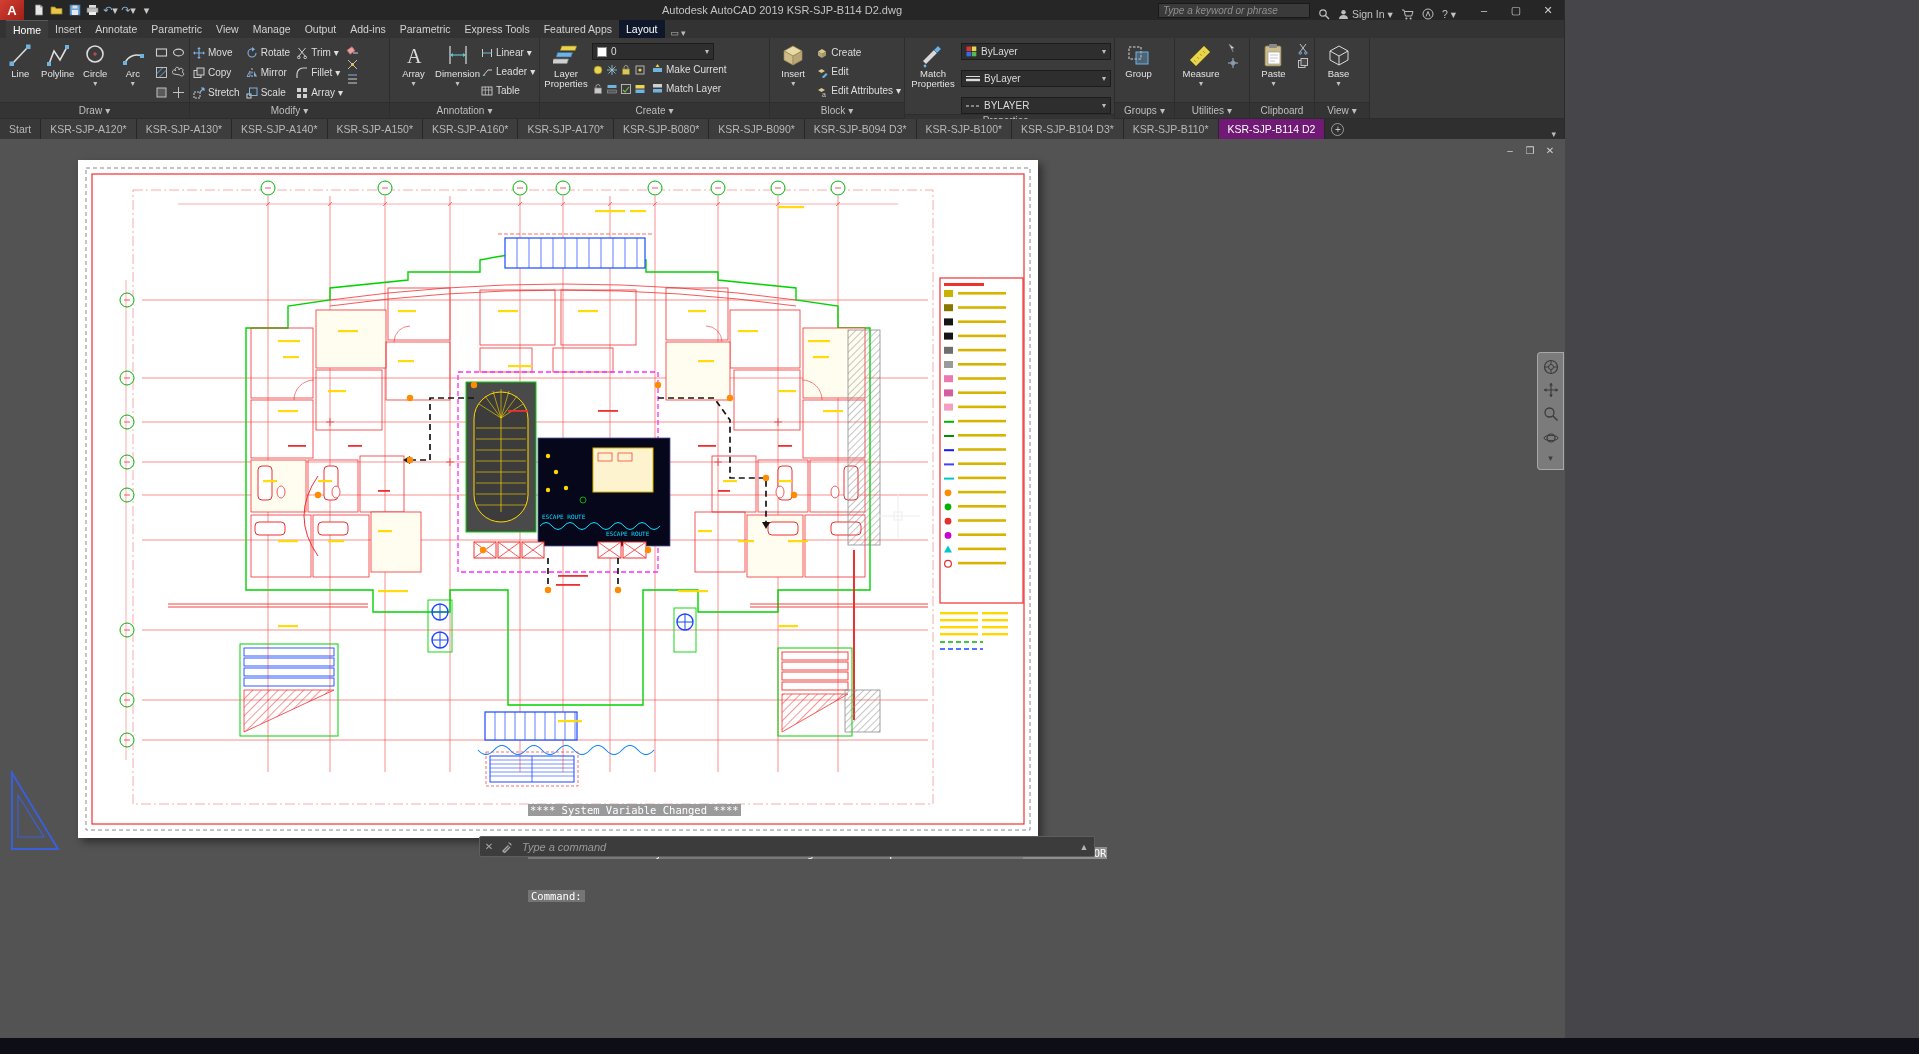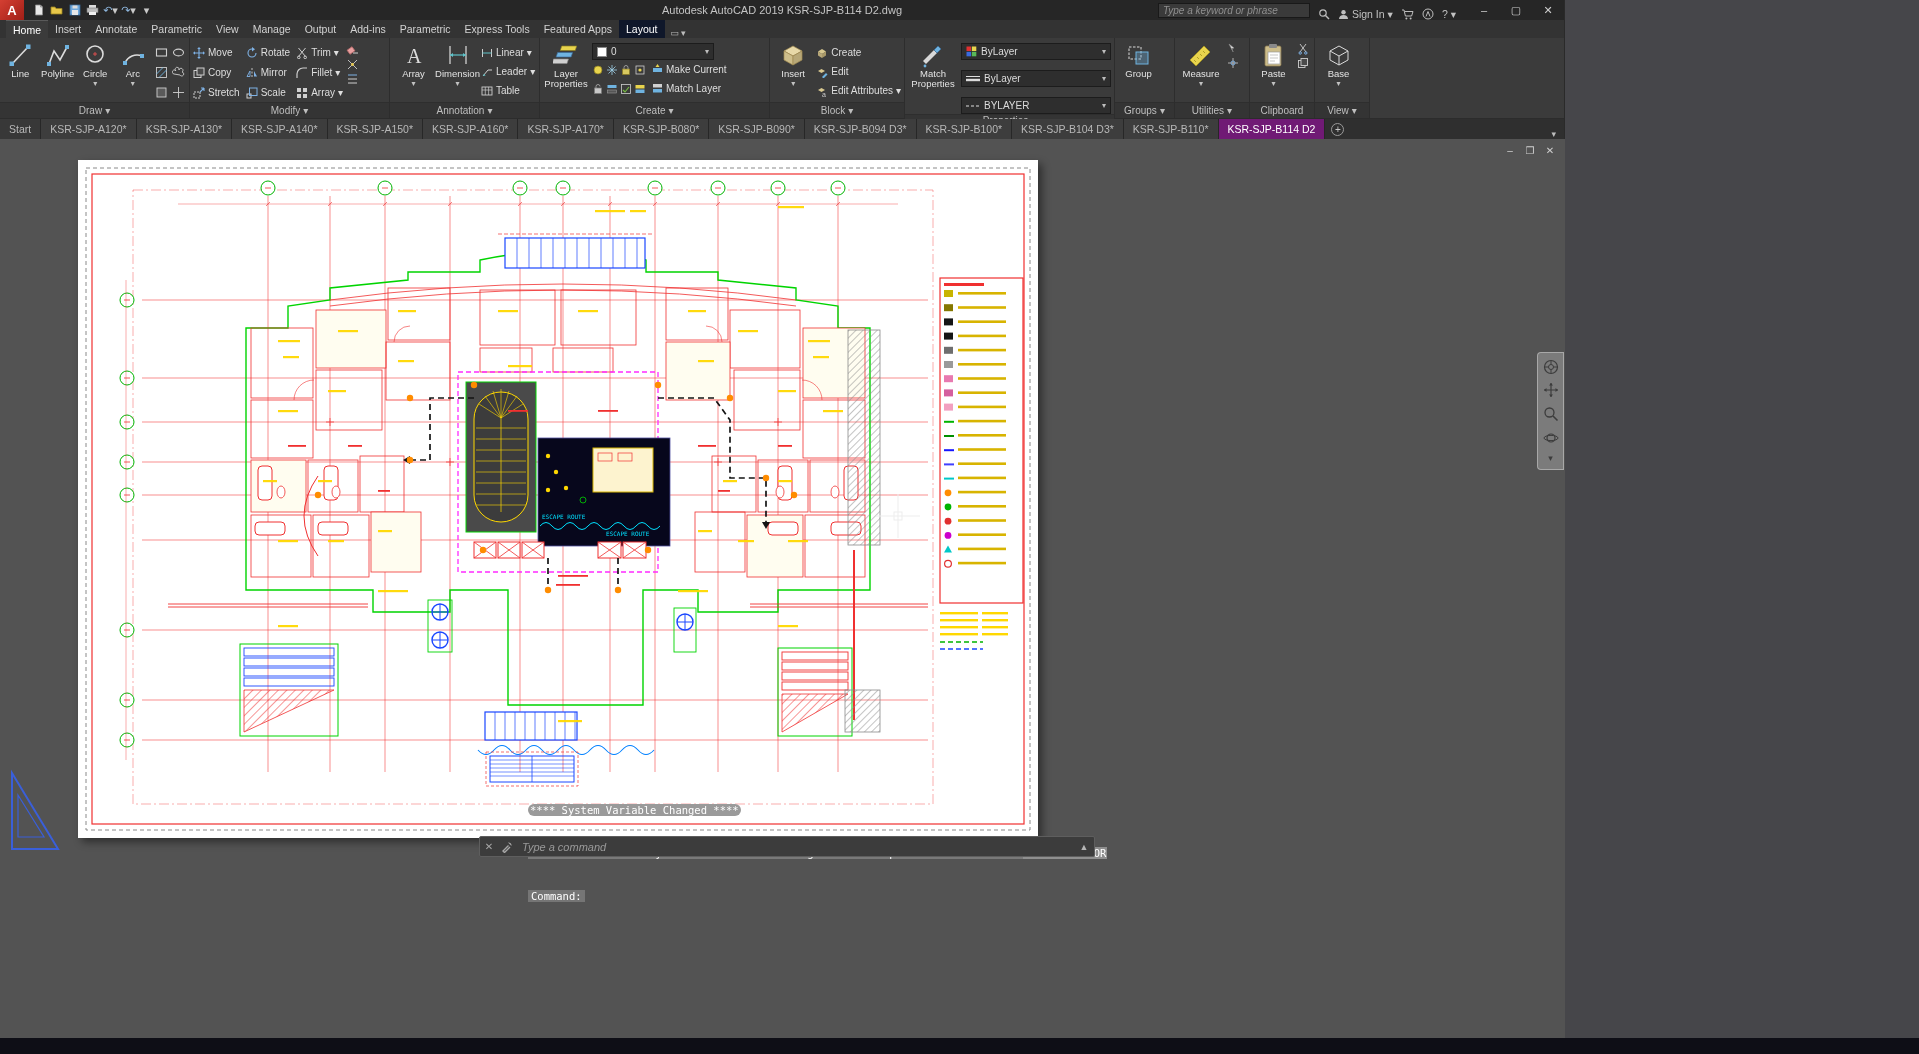--- a/index.html
+++ b/index.html
@@ -64,21 +64,21 @@
   .dwg-ctrls span { width:14px; text-align:center; }
   .paper { position:absolute; left:78px; top:21px; width:960px; height:678px; background:#ffffff; box-shadow:4px 4px 8px rgba(0,0,0,0.45); }
   .paper svg { display:block; width:960px; height:678px; }
 
   .navbar { position:absolute; left:1537px; top:213px; width:27px; height:118px; background:rgba(215,215,215,0.30); border:1px solid rgba(255,255,255,0.35); border-radius:4px 0 0 4px; display:flex; flex-direction:column; align-items:center; justify-content:space-around; padding:4px 0; }
 
   .ucs { position:absolute; left:6px; top:628px; }
 
   .cmd-overlay { position:absolute; left:528px; top:636px; font-family:"DejaVu Sans Mono",monospace; font-size:10.5px; line-height:14px; white-space:pre; color:#ffffff; }
   .cmd-overlay .row { margin-bottom:1px; }
-  .hl1 { background:#9a9a9a; padding:0 2px;border-radius:6px; }
+  .hl1 { background:#9a9a9a; padding:0 2px; }
   .hl2 { background:rgba(128,128,128,0.85); padding:0 1px; }
   .hl2b { background:#8f8f8f; padding:0 1px; }
   .hlprompt { background:#757575; padding:0 3px; }
 
   .cmd-bar { position:absolute; left:479px; top:697px; width:616px; height:21px; background:#3c3c3c; border:1px solid #5e5e5e; border-radius:2px; display:flex; align-items:center; color:#9f9f9f; }
   .cmd-bar .tool { width:18px; display:flex; align-items:center; justify-content:center; font-size:10px; color:#a8a8a8; }
   .cmd-input { flex:1; font-style:italic; font-size:11px; color:#9a9a9a; padding-left:6px; }
   .cmd-up { width:20px; display:flex; align-items:center; justify-content:center; font-size:9px; color:#b5b5b5; }
 </style>
 </head>

